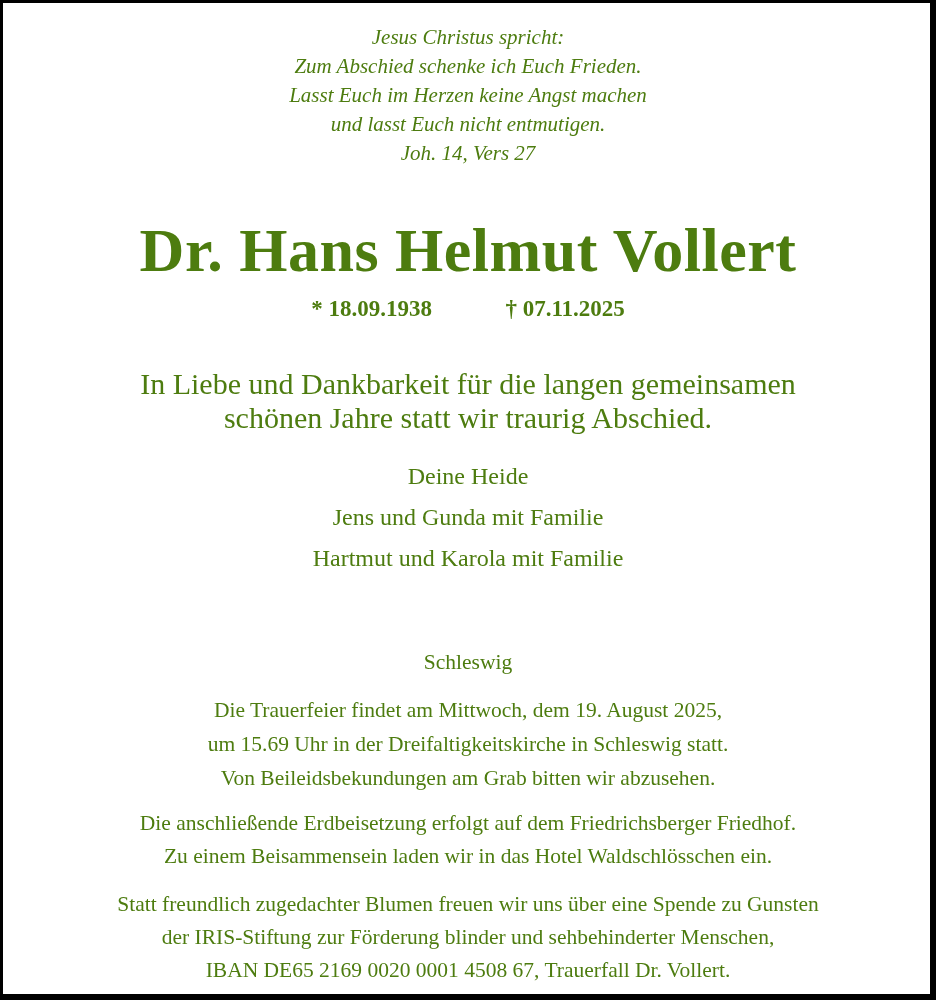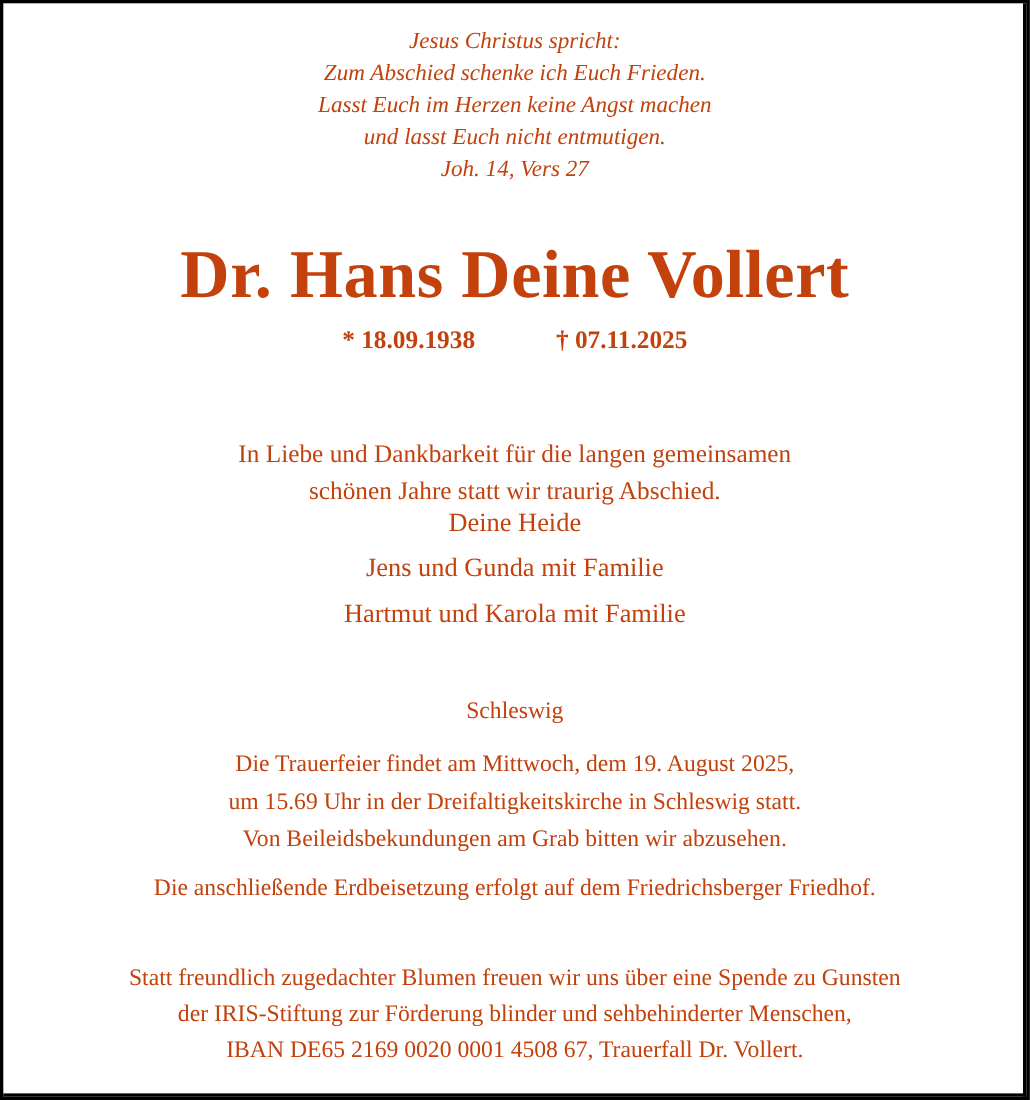--- a/index.html
+++ b/index.html
@@ -5,42 +5,42 @@
     html, body { margin: 0; padding: 0; background: #000; }
     body { width: 936px; height: 1000px; position: relative; overflow: hidden; }
     .frame {
       position: absolute; left: 3px; top: 3px; width: 930px; height: 994px;
       background: #fff; box-sizing: border-box;
     }
     .frame::after {
       content: ""; position: absolute; left: 0; top: 0; right: 0; bottom: 0;
       border-right: 3px solid #000; border-bottom: 3px solid #000; pointer-events: none;
     }
-    .serif { font-family: "Liberation Serif", "DejaVu Serif", serif; color: #c2410c; text-align: center; }
+    .serif { font-family: "Liberation Serif", "DejaVu Serif", serif; color: #4d7c0f; text-align: center; }
     .line { position: absolute; left: 0; width: 930px; white-space: nowrap; }
     .quote { font-style: italic; font-size: 21px; }
     .name { font-weight: bold; font-size: 62px; letter-spacing: 0.5px; }
     .dates { font-size: 23px; font-weight: bold; }
     .dates span { display: inline-block; }
-    .body { font-size: 23px; margin-top: 33px; }
+    .body { font-size: 30px; }
     .family { font-weight: normal; font-size: 24px; }
-    .small { font-size: 21.5px; }
+    .small { font-size: 21.5px; margin-top: 16px; }
   </style>
 </head>
 <body>
 
 <div class="frame">
 
   <div class="serif quote line" style="top:22px">Jesus Christus spricht:</div>
   <div class="serif quote line" style="top:51px">Zum Abschied schenke ich Euch Frieden.</div>
   <div class="serif quote line" style="top:80px">Lasst Euch im Herzen keine Angst machen</div>
   <div class="serif quote line" style="top:109px">und lasst Euch nicht entmutigen.</div>
   <div class="serif quote line" style="top:138px">Joh. 14, Vers 27</div>
 
-  <div class="serif name line" style="top:212px">Dr. Hans Deine Vollert</div>
+  <div class="serif name line" style="top:212px">Dr. Hans Helmut Vollert</div>
 
   <div class="serif dates line" style="top:293px">
     <span>* 18.09.1938</span>
     <span style="width:62px"></span>
     <span>† 07.11.2025</span>
   </div>
 
   <div class="serif body line" style="top:364px">In Liebe und Dankbarkeit für die langen gemeinsamen</div>
   <div class="serif body line" style="top:398px">schönen Jahre statt wir traurig Abschied.</div>
 
@@ -48,17 +48,18 @@
   <div class="serif family line" style="top:501px">Jens und Gunda mit Familie</div>
   <div class="serif family line" style="top:542px">Hartmut und Karola mit Familie</div>
 
   <div class="serif small line" style="top:631px">Schleswig</div>
 
   <div class="serif small line" style="top:679px">Die Trauerfeier findet am Mittwoch, dem 19. August 2025,</div>
   <div class="serif small line" style="top:713px">um 15.69 Uhr in der Dreifaltigkeitskirche in Schleswig statt.</div>
 
   <div class="serif small line" style="top:792px">Die anschließende Erdbeisetzung erfolgt auf dem Friedrichsberger Friedhof.</div>
   <div class="serif small line" style="top:747px">Von Beileidsbekundungen am Grab bitten wir abzusehen.</div>
+  <div class="serif small line" style="top:825px">Zu einem Beisammensein laden wir in das Hotel Waldschlösschen ein.</div>
 
   <div class="serif small line" style="top:873px">Statt freundlich zugedachter Blumen freuen wir uns über eine Spende zu Gunsten</div>
   <div class="serif small line" style="top:906px">der IRIS-Stiftung zur Förderung blinder und sehbehinderter Menschen,</div>
   <div class="serif small line" style="top:939px">IBAN DE65 2169 0020 0001 4508 67, Trauerfall Dr. Vollert.</div>
 </div>
 
 </body></html>

